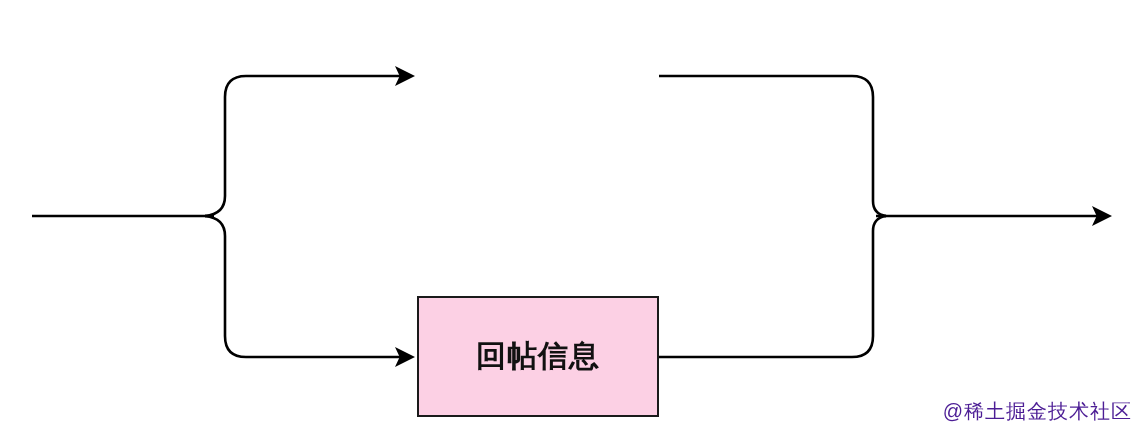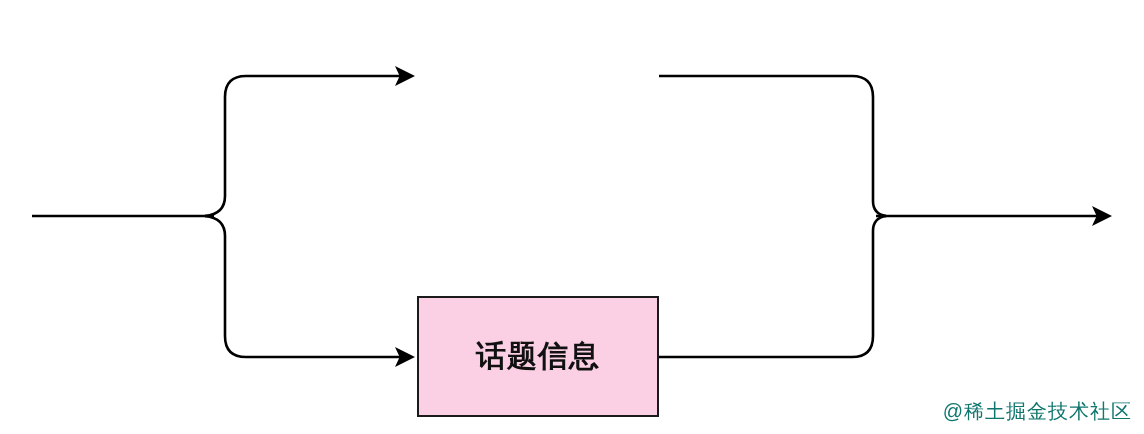--- a/index.html
+++ b/index.html
@@ -40,21 +40,21 @@
     font-weight: bold;
     color: #111111;
     letter-spacing: 1px;
     white-space: nowrap;
   }
   .watermark {
     position: absolute;
     right: 12px;
     top: 398px;
     font-size: 20px;
-    color: #0f766e;
+    color: #4c1d95;
     letter-spacing: 1px;
     white-space: nowrap;
   }
 </style>
 </head>
 <body>
 
 <div class="canvas">
 
   <svg class="connector-layer" viewBox="0 0 1144 434" xmlns="http://www.w3.org/2000/svg">
@@ -72,18 +72,18 @@
 
     <path d="M 659 76 H 852 Q 873 76 873 97 V 201 Q 873 214 886 216" fill="none" stroke="#000000" stroke-width="2.6"></path>
 
     <path d="M 659 357 H 852 Q 873 357 873 336 V 231 Q 873 218 886 216" fill="none" stroke="#000000" stroke-width="2.6"></path>
 
     <path d="M 876 216 H 1102" fill="none" stroke="#000000" stroke-width="2.6" marker-end="url(#arrowhead)"></path>
   </svg>
 
 
   <div class="node node-reply">
-    <span class="node-label">话题信息</span>
+    <span class="node-label">回帖信息</span>
   </div>
 
   <div class="watermark">@稀土掘金技术社区</div>
 
 </div>
 
 </body></html>

